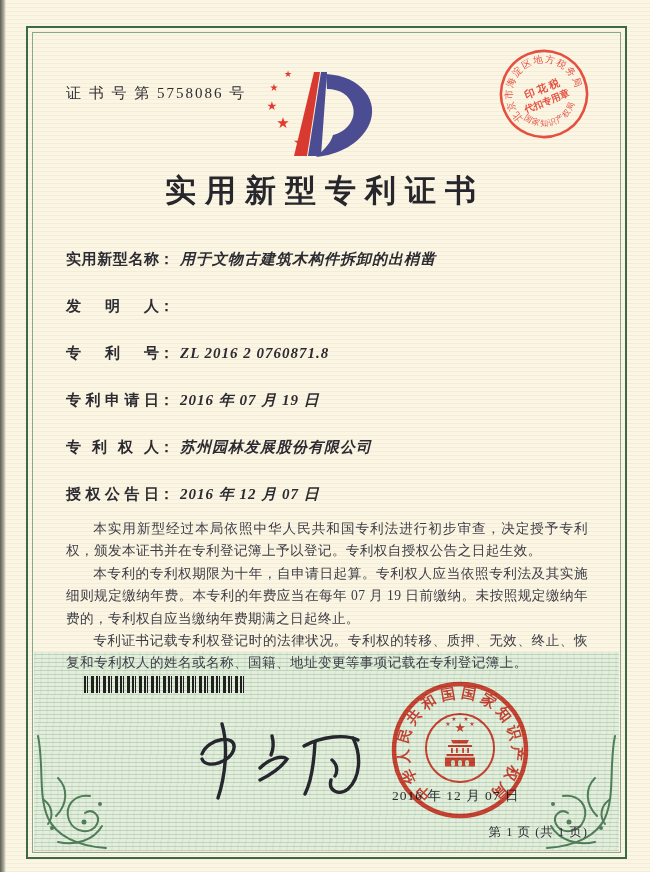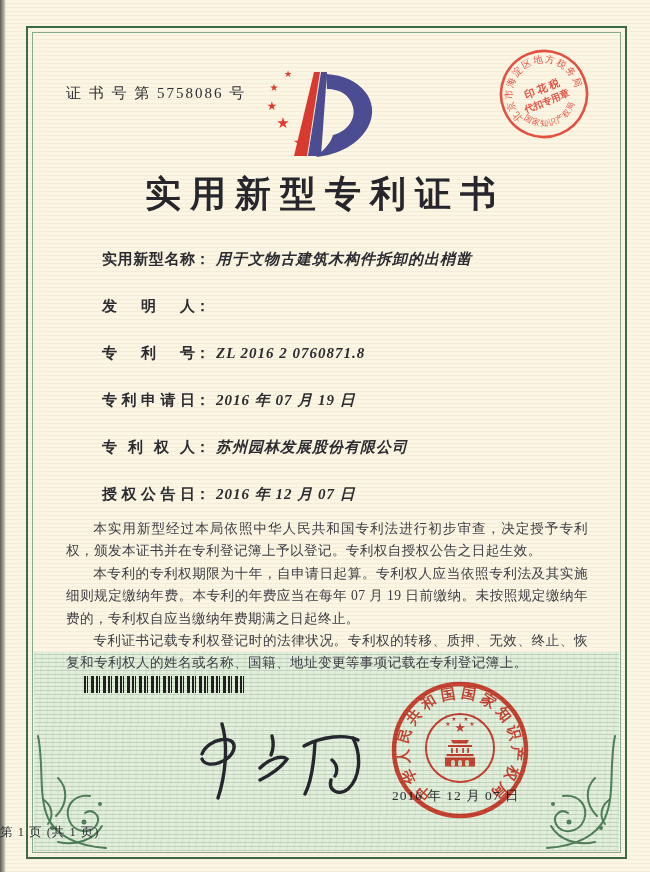--- a/index.html
+++ b/index.html
@@ -17,22 +17,22 @@
   .frame-inner{position:absolute;left:32px;top:32px;right:29px;bottom:19px;
                border:1px solid #86a88c;}
   
   .green-band{position:absolute;left:34px;right:31px;top:652px;bottom:21px;
               background:#e3eedd;
               background-image:repeating-linear-gradient(0deg,rgba(124,164,124,.35) 0 1px,rgba(0,0,0,0) 1px 4px),
                                repeating-linear-gradient(92deg,rgba(150,190,150,.12) 0 2px,rgba(0,0,0,0) 2px 7px);}
   .cert-no{position:absolute;left:66px;top:84px;font-size:15px;letter-spacing:2px;color:#2d2d33;}
   .logo{position:absolute;left:250px;top:58px;}
   .title{position:absolute;left:0;right:0;top:170px;text-align:center;
-         font-size:36px;font-weight:700;letter-spacing:9px;color:#26262c;}
-  .fields{position:absolute;left:66px;top:250px;right:60px;margin-left:36px;}
+         font-size:31px;font-weight:700;letter-spacing:9px;color:#26262c;}
+  .fields{position:absolute;left:66px;top:250px;right:60px;}
   .frow{margin-bottom:28px;font-size:15px;color:#2b2b31;font-weight:600;
         display:flex;align-items:baseline;line-height:19px;}
   .flabel{display:inline-block;width:93px;text-align:justify;text-align-last:justify;white-space:nowrap;}
   .fcolon{display:inline-block;margin-right:6px;}
   .fvalue{letter-spacing:1px;font-weight:600;font-style:italic;}
   .paras{position:absolute;left:66px;right:62px;top:518px;color:#3d3d45;}
   .paras p{margin:0;text-indent:2em;font-size:13.6px;line-height:22.4px;
            text-align:justify;letter-spacing:.4px;}
   .barcode{position:absolute;left:84px;top:676px;width:160px;height:17px;
            background:repeating-linear-gradient(90deg,
@@ -40,21 +40,21 @@
              #20201e 3px 4px,rgba(0,0,0,0) 4px 7px,
              #20201e 7px 10px,rgba(0,0,0,0) 10px 12px);}
   .signer{position:absolute;left:84px;top:740px;font-size:15px;color:#2e2e34;
           letter-spacing:2px;line-height:16px;}
   .signer div{margin-bottom:15px;}
   .signature{position:absolute;left:188px;top:712px;}
   .seal{position:absolute;left:386px;top:676px;mix-blend-mode:multiply;opacity:.93;}
   .seal-date{position:absolute;left:392px;top:787px;width:150px;font-size:13.5px;
              letter-spacing:1px;color:#33323a;mix-blend-mode:multiply;}
   .tax-stamp{position:absolute;left:496px;top:46px;transform:rotate(-22deg);opacity:.88;}
-  .footer{position:absolute;left:0;right:38px;top:824px;text-align:left;
+  .footer{position:absolute;left:0;right:62px;top:824px;text-align:right;
           font-size:12.5px;color:#2e2e34;letter-spacing:1px;}
   .flourish{position:absolute;}
   .flourish.bl{left:32px;bottom:20px;}
   .flourish.br{right:29px;bottom:20px;transform:scaleX(-1);}
   svg text{font-family:"Liberation Serif","DejaVu Serif",serif;}
 </style>
 </head>
 <body>
 
 <div class="page">

